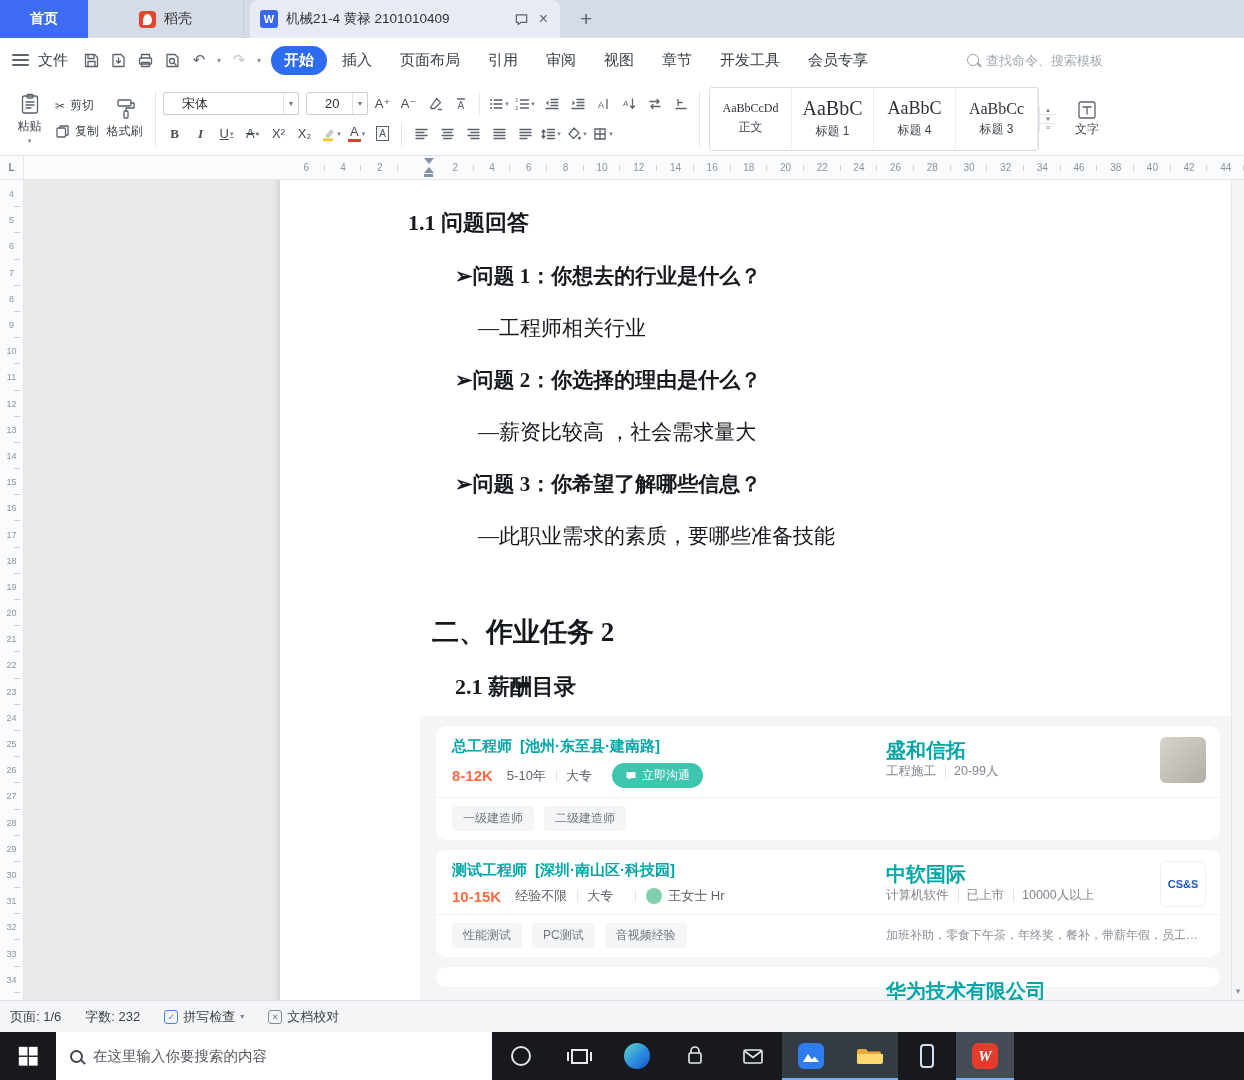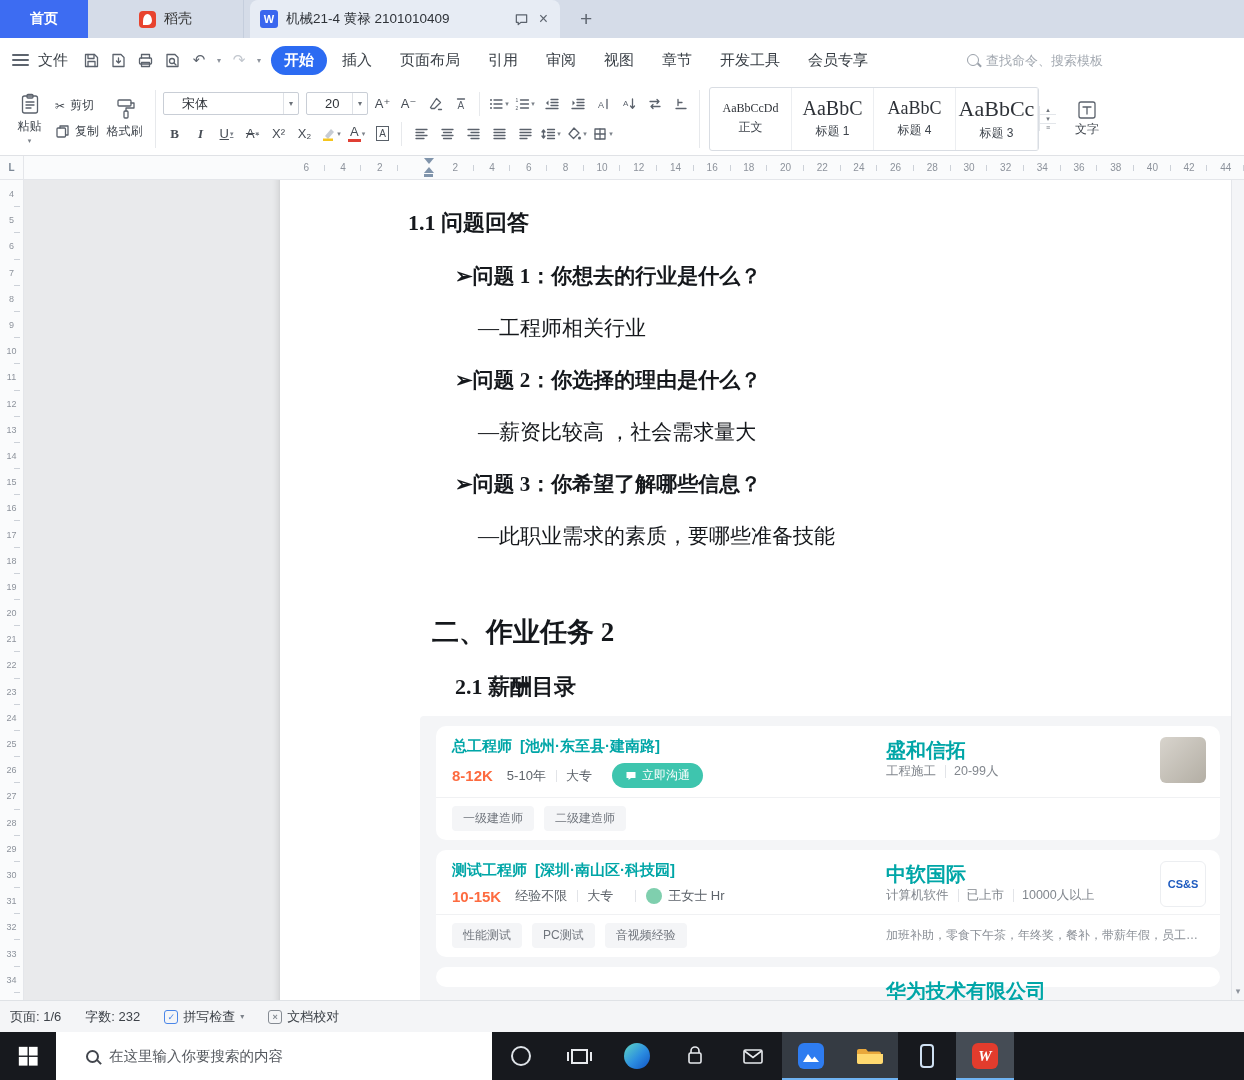--- a/index.html
+++ b/index.html
@@ -63,21 +63,21 @@
 .fc .bar{height:3px;width:13px;margin-top:1px}
 .bar.red{background:#e03f34}
 .boxA{border:1px solid #596069;padding:0 2px;font-size:10px;line-height:13px}
 svg.sv{stroke:#5b626c;fill:none;stroke-width:1.3;stroke-linecap:round;stroke-linejoin:round;display:block}
 .styles{display:flex;border:1px solid #d9dde3;border-radius:3px;height:64px;margin-left:2px;flex:none}
 .stcell{width:82px;display:flex;flex-direction:column;align-items:center;justify-content:center;border-right:1px solid #eceef1;font-family:"Liberation Serif","DejaVu Serif",serif}
 .stprev{color:#2e3238;white-space:nowrap}
 .styles div.stcell:nth-of-type(1) .stprev{font-size:12px}
 .styles div.stcell:nth-of-type(2) .stprev{font-size:20px}
 .styles div.stcell:nth-of-type(3) .stprev{font-size:18px}
-.styles div.stcell:nth-of-type(4) .stprev{font-size:22px}
+.styles div.stcell:nth-of-type(4) .stprev{font-size:16px}
 .stname{font-size:12px;color:#3e444c;font-family:"Liberation Sans",sans-serif;margin-top:3px}
 .strail{width:17px;display:flex;flex-direction:column;border-left:1px solid #e3e6ea}
 .strail span{flex:1;display:flex;align-items:center;justify-content:center;font-size:7px;color:#6f757d;border-bottom:1px solid #e3e6ea}
 .strail span:last-child{border-bottom:none}
 .texttool{width:46px;height:66px;margin-left:8px;display:flex;flex-direction:column;align-items:center;justify-content:center;font-size:12px;color:#3e444c;flex:none}
 
 
 .rulerband{position:absolute;top:156px;left:0;right:0;height:24px;background:#fafbfc;border-bottom:1px solid #e4e6ea}
 .rcorner{position:absolute;left:0;top:0;width:24px;height:23px;border-right:1px solid #e4e6ea;display:flex;align-items:center;justify-content:center;color:#7c8896;font-size:10px;font-weight:700}
 .hruler{position:absolute;left:24px;right:0;top:0;height:23px}
@@ -135,21 +135,21 @@
 .statusbar{position:absolute;top:1000px;left:0;right:0;height:32px;background:#f4f5f7;border-top:1px solid #dfe2e6;display:flex;align-items:center;gap:24px;padding:0 10px;font-size:13px;color:#3d4249}
 .sb-item{display:flex;align-items:center;gap:5px}
 .sbic{width:14px;height:14px;border:1.4px solid #4a86e8;border-radius:3px;color:#4a86e8;font-size:9px;display:flex;align-items:center;justify-content:center;font-weight:700;flex:none}
 .sbic.gray{border-color:#858b93;color:#858b93}
 .sb-caret{font-size:8px;color:#7c828a}
 
 
 .taskbar{position:absolute;top:1032px;left:0;right:0;height:48px;background:#17191e;display:flex;align-items:stretch}
 .tslot{width:58px;display:flex;align-items:center;justify-content:center;flex:none}
 .tslot.start{width:56px}
-.tsearch{width:436px;background:#fff;display:flex;align-items:center;gap:10px;padding:0 30px;flex:none}
+.tsearch{width:436px;background:#fff;display:flex;align-items:center;gap:10px;padding:0 14px;flex:none}
 .mag2{width:13px;height:13px;border:2px solid #42464d;border-radius:50%;position:relative;flex:none}
 .mag2::after{content:"";position:absolute;width:6px;height:2px;background:#42464d;transform:rotate(45deg);right:-5px;bottom:-2px}
 .tsearch input{border:0;outline:0;flex:1;font-size:14.5px;color:#2a2e33;font-family:inherit;background:transparent}
 .tsearch input::placeholder{color:#55595f}
 .cring{width:20px;height:20px;border:2px solid #dfe3e8;border-radius:50%}
 .tview{width:17px;height:15px;border:2px solid #e8eaee;position:relative}
 .tview::before,.tview::after{content:"";position:absolute;top:1px;bottom:1px;width:2px;background:#e8eaee}
 .tview::before{left:-6px}
 .tview::after{right:-6px}
 .open{background:#353b43;box-shadow:inset 0 -2px 0 #6fb3f2}
@@ -482,21 +482,21 @@
           <span class="hcell">16</span>
           <span class="hcell">18</span>
           <span class="hcell">20</span>
           <span class="hcell">22</span>
           <span class="hcell">24</span>
           <span class="hcell">26</span>
           <span class="hcell">28</span>
           <span class="hcell">30</span>
           <span class="hcell">32</span>
           <span class="hcell">34</span>
-          <span class="hcell">36</span>
+          <span class="hcell">46</span>
           <span class="hcell">38</span>
           <span class="hcell">40</span>
           <span class="hcell">42</span>
           <span class="hcell">44</span>
         </div>
       <div class="imark">
           <div class="t"></div>
           <div class="b"></div>
           <div class="r"></div>
         </div>

